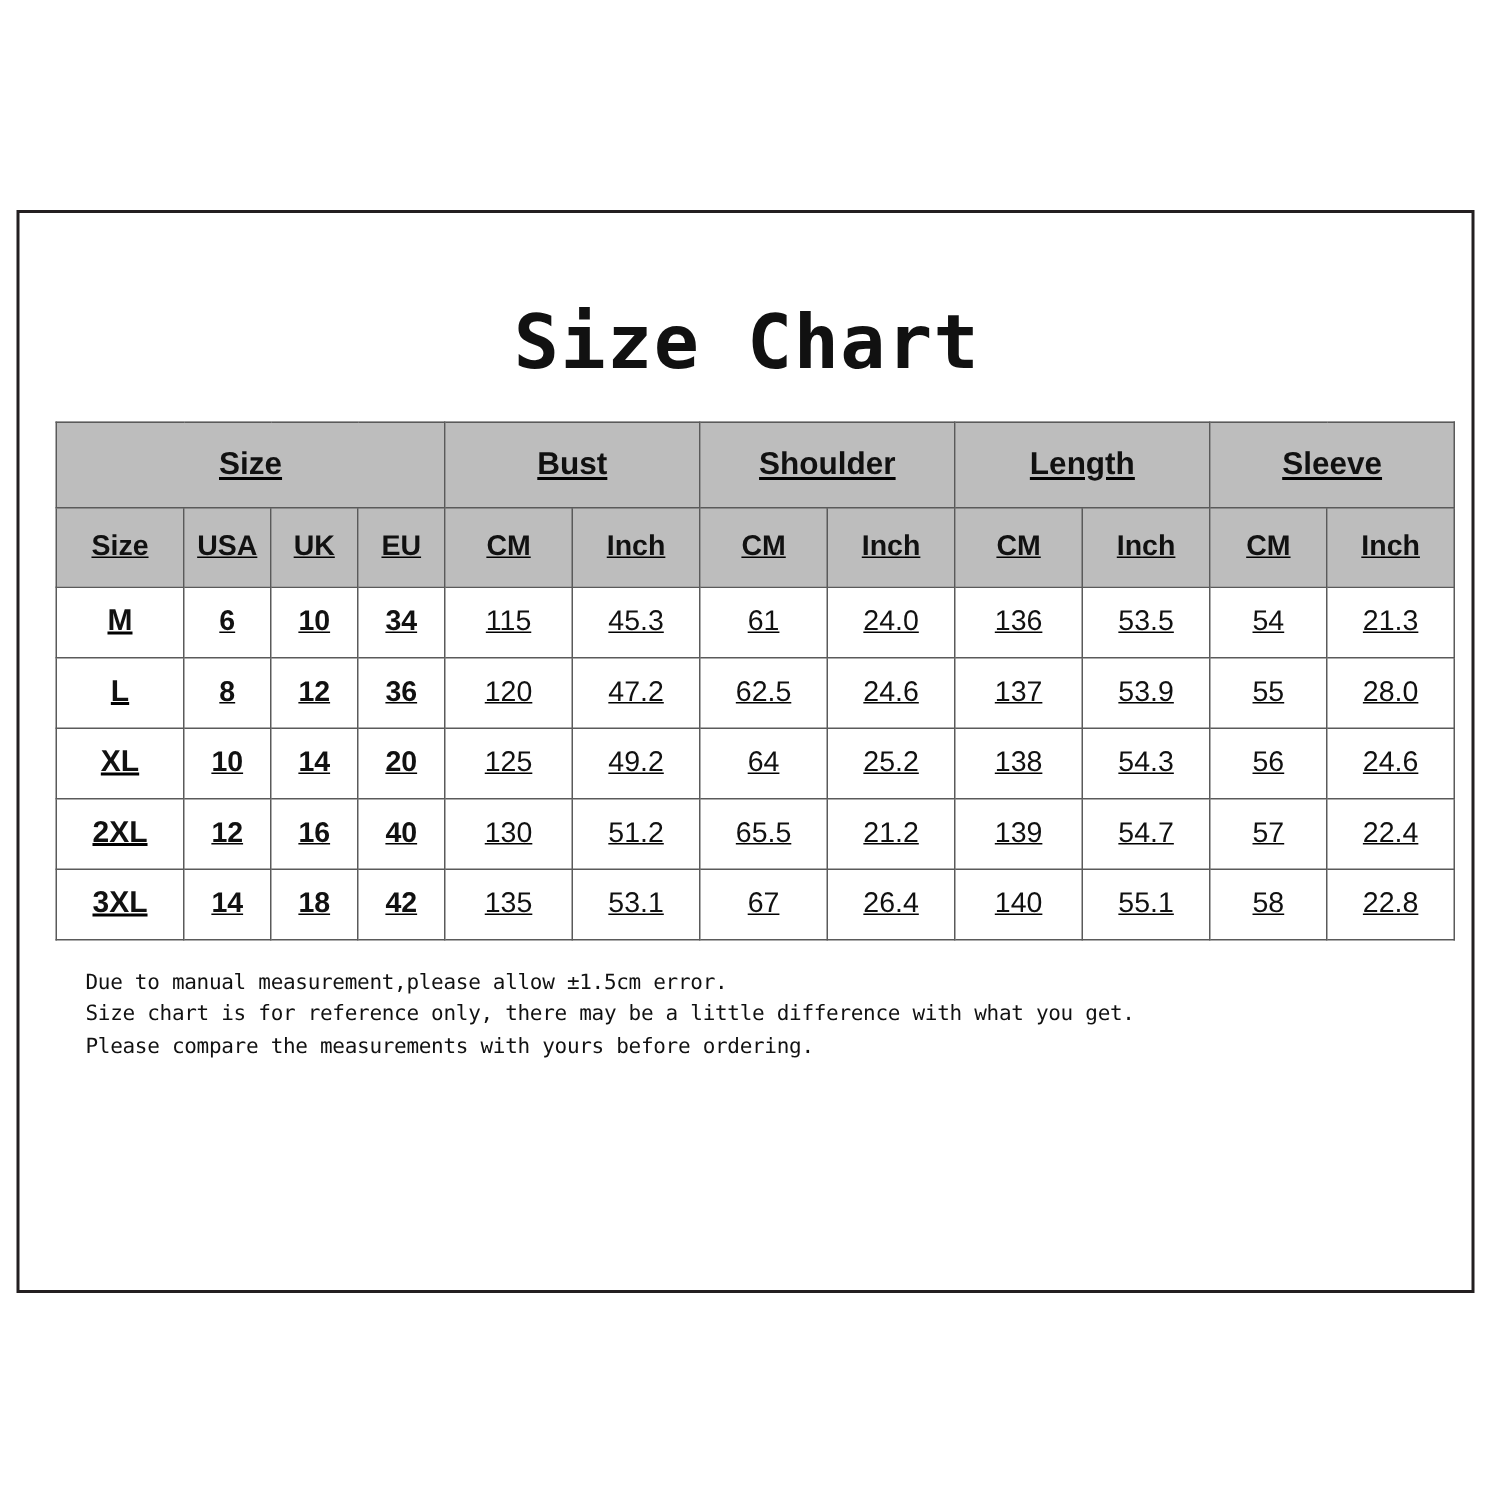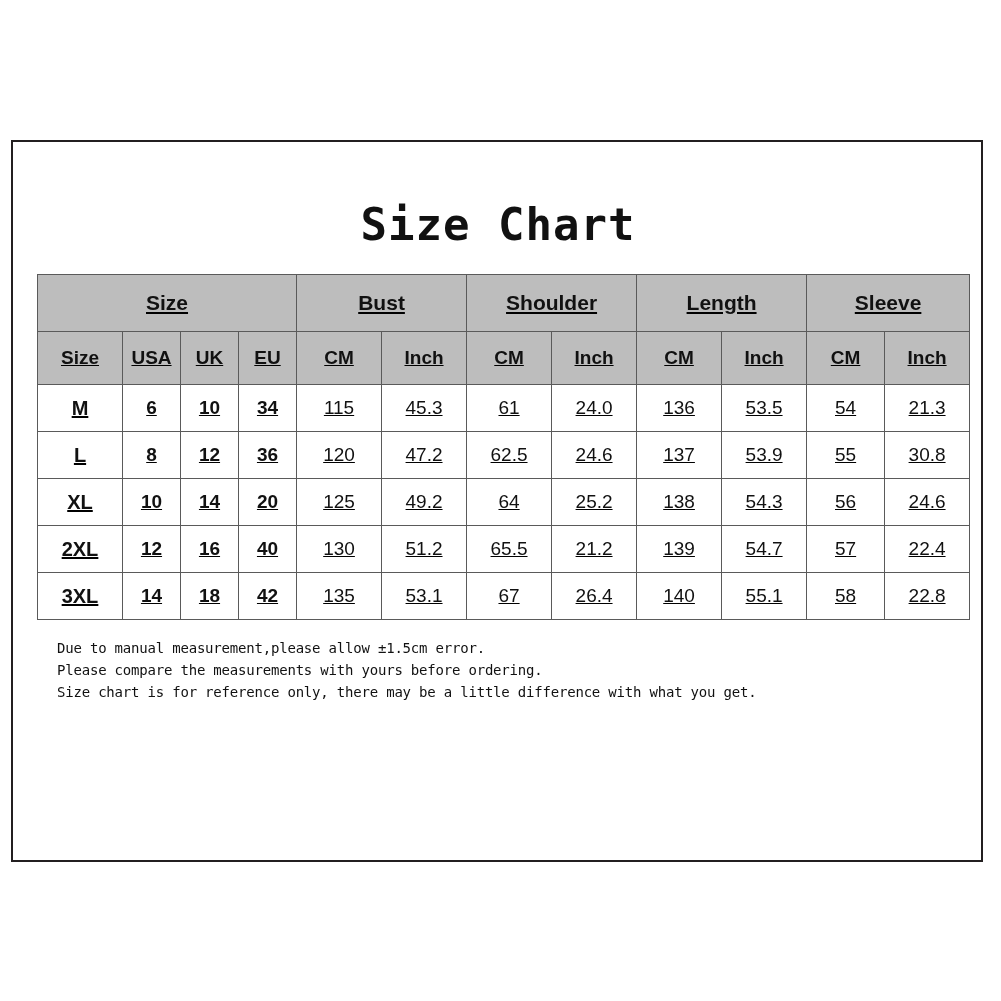--- a/index.html
+++ b/index.html
@@ -35,21 +35,21 @@
     left: 24px;
     top: 60px;
     width: 922px;
     box-sizing: border-box;
   }
 
   #title {
     text-align: center;
     font-family: "DejaVu Sans Mono", monospace;
     font-weight: bold;
-    font-size: 44px;
+    font-size: 50px;
     letter-spacing: 1px;
     color: #111111;
     margin: 0 0 26px 0;
     line-height: 1.05;
   }
 
   table.size-chart {
     border-collapse: collapse;
     width: 922px;
     table-layout: fixed;
@@ -190,21 +190,21 @@
             <td class="num-bold">8</td>
             <td class="num-bold">12</td>
             <td class="num-bold">36</td>
             <td>120</td>
             <td>47.2</td>
             <td>62.5</td>
             <td>24.6</td>
             <td>137</td>
             <td>53.9</td>
             <td>55</td>
-            <td>30.8</td>
+            <td>28.0</td>
           </tr>
           <tr>
             <td class="sz">XL</td>
             <td class="num-bold">10</td>
             <td class="num-bold">14</td>
             <td class="num-bold">20</td>
             <td>125</td>
             <td>49.2</td>
             <td>64</td>
             <td>25.2</td>
@@ -239,19 +239,19 @@
             <td>140</td>
             <td>55.1</td>
             <td>58</td>
             <td>22.8</td>
           </tr>
         </tbody>
       </table>
 
       <div id="notes">
         <div>Due to manual measurement,please allow ±1.5cm error.</div>
+        <div>Size chart is for reference only, there may be a little difference with what you get.</div>
         <div>Please compare the measurements with yours before ordering.</div>
-        <div>Size chart is for reference only, there may be a little difference with what you get.</div>
       </div>
 
     </div>
   </div>
 </div>
 
 </body></html>

